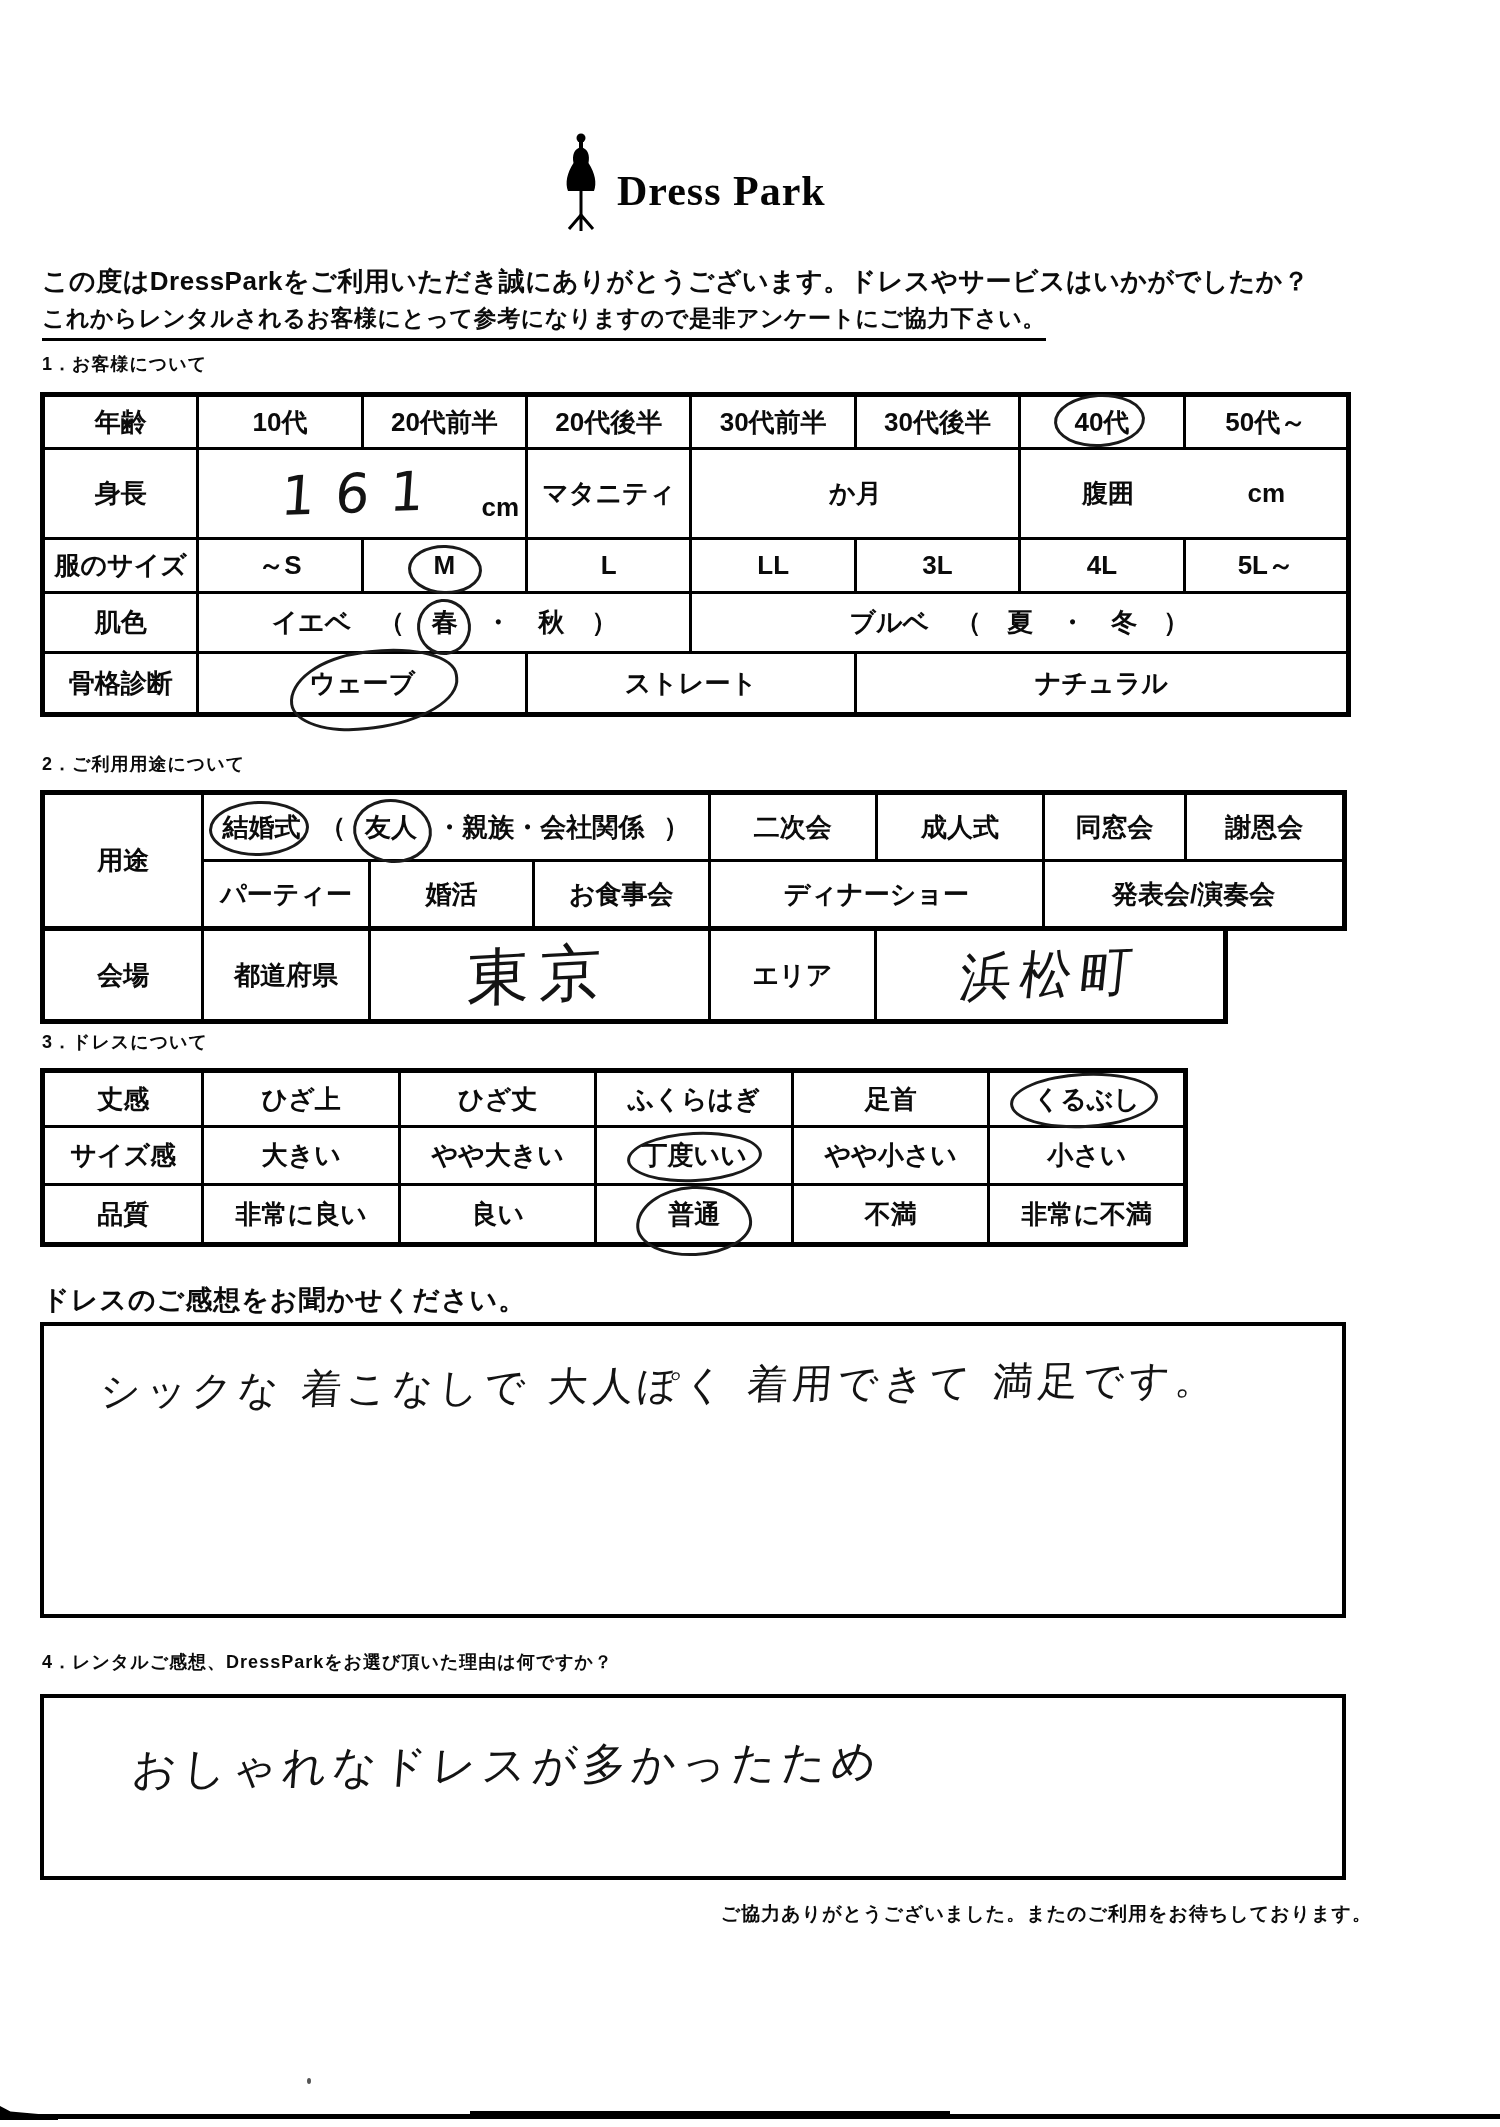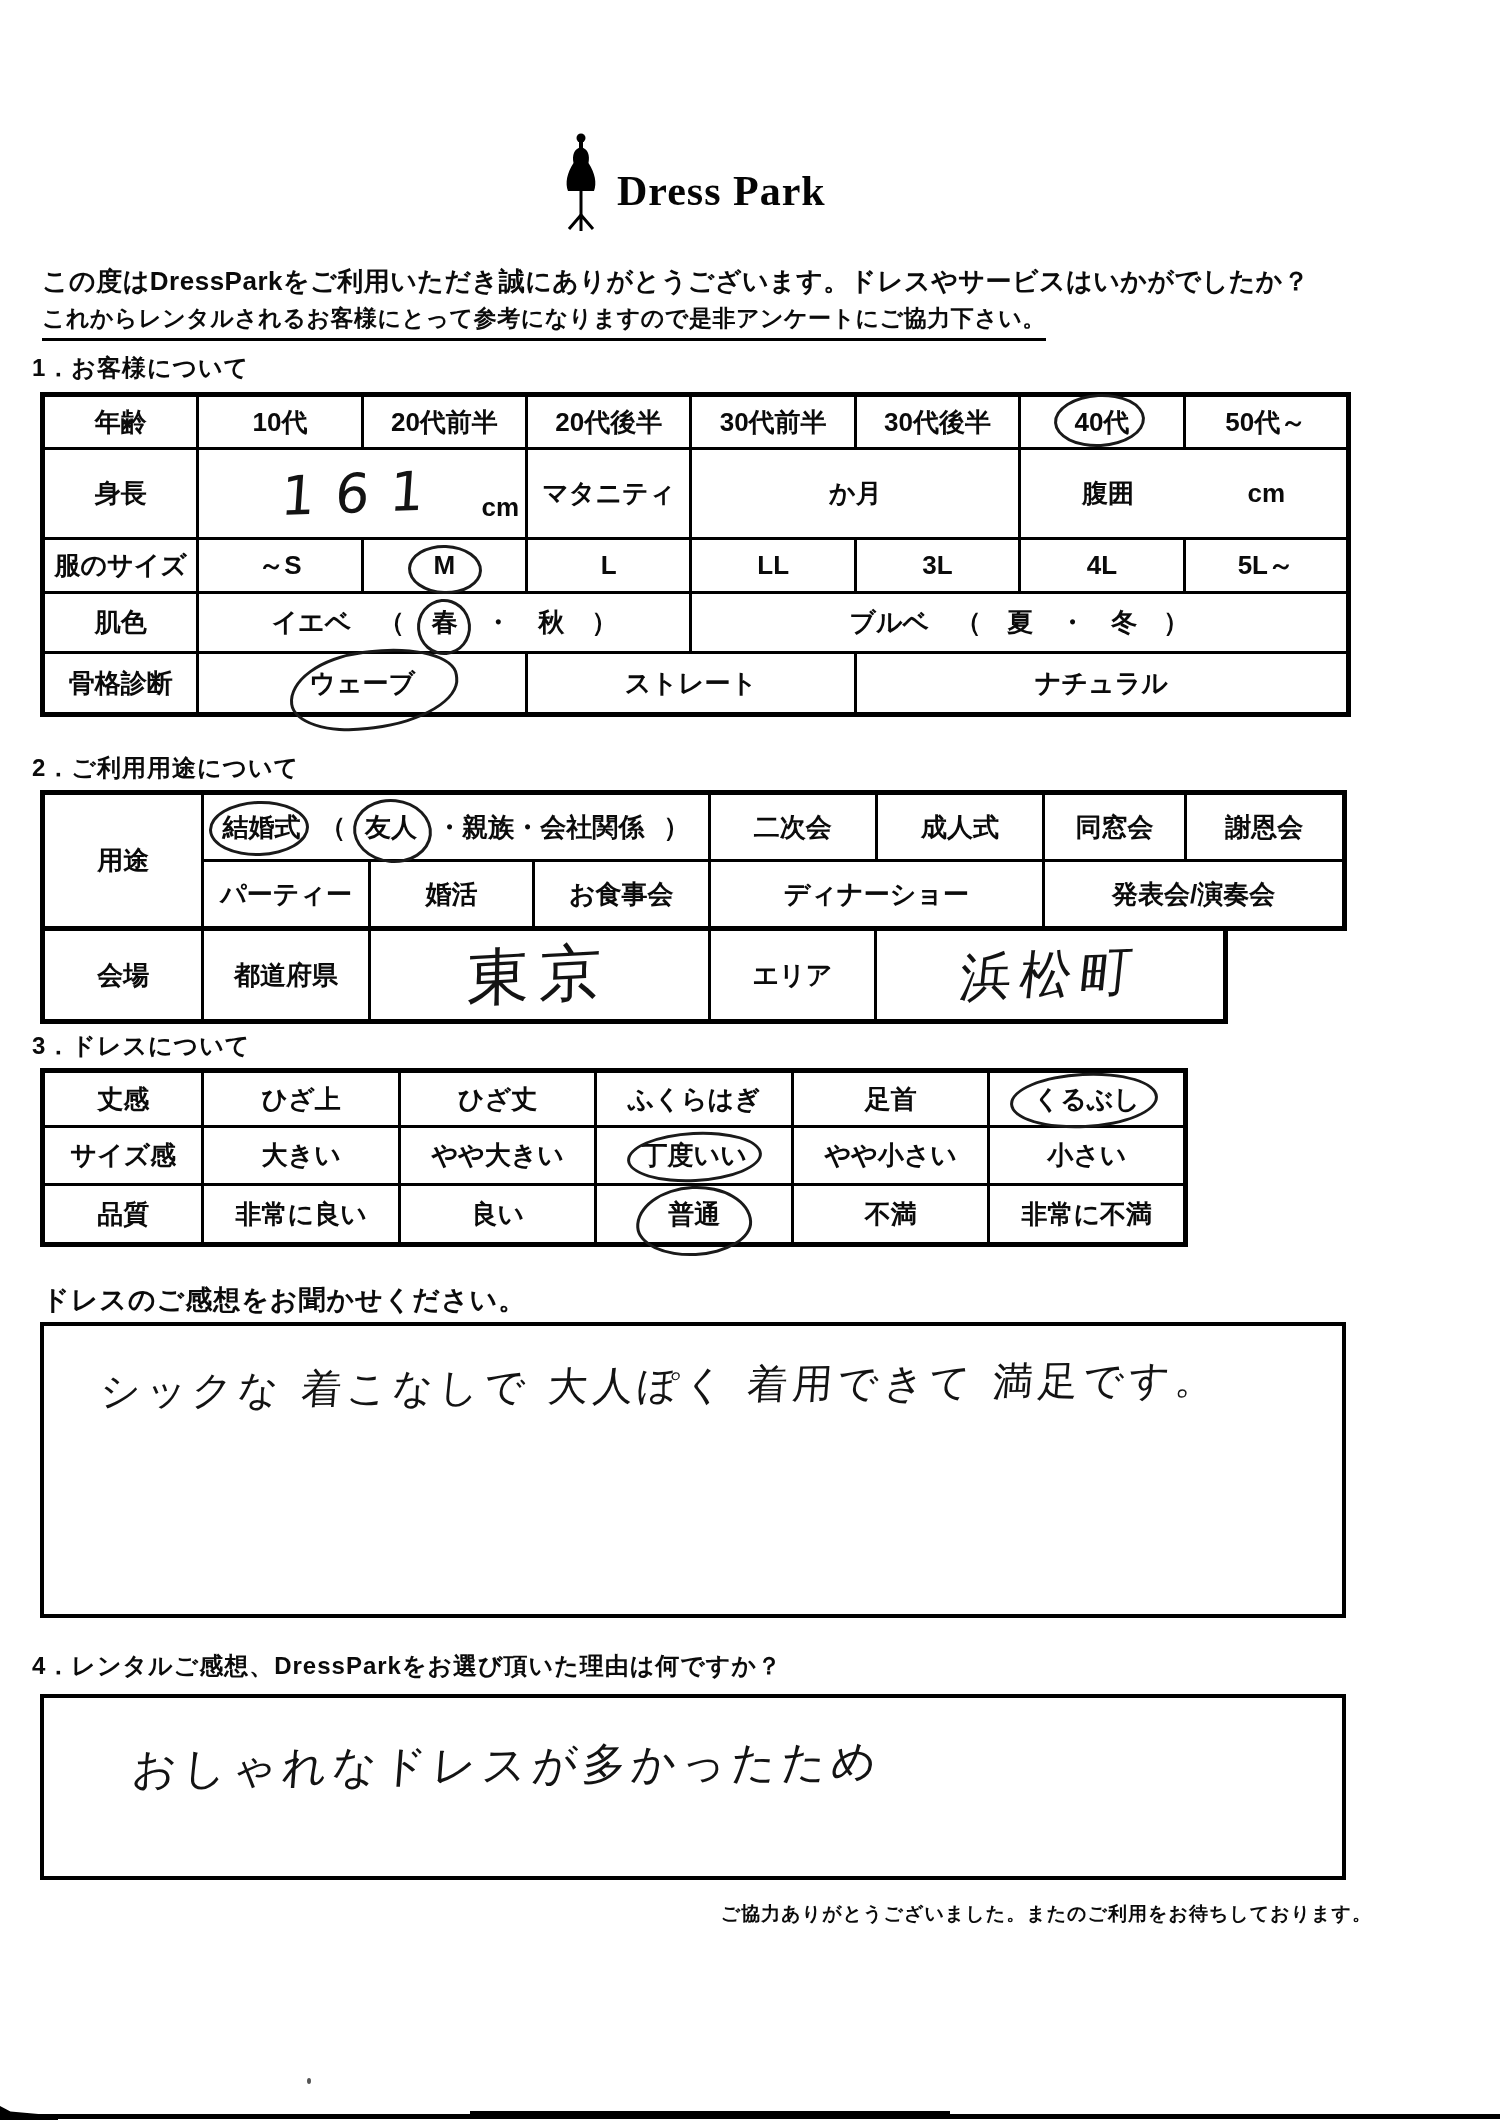--- a/index.html
+++ b/index.html
@@ -10,21 +10,21 @@
   
   .logo { position:absolute; top:133px; left:558px; display:flex; align-items:flex-start; gap:13px; }
   .logo-text { font-family:"Liberation Serif","DejaVu Serif",serif; font-weight:bold; font-size:42px;
                letter-spacing:1px; margin-top:34px; color:#050505; }
 
   
   .intro1 { position:absolute; top:264px; left:42px; font-size:26px; font-weight:600; letter-spacing:0.5px; }
   .intro2 { position:absolute; top:303px; left:42px; font-size:23px; font-weight:bold; letter-spacing:0.5px;
             border-bottom:3px solid #000; padding-bottom:4px; }
 
-  .sec-title { position:absolute; left:32px; font-size:24px; font-weight:bold; letter-spacing:1px; }
+  .sec-title { position:absolute; left:42px; font-size:18px; font-weight:bold; letter-spacing:1px; }
 
   
   table { border-collapse:collapse; background:#fff; }
   .ftable { border:5px solid #000; position:absolute; left:40px; }
   .ftable th, .ftable td { border:3px solid #000; font-size:26px; font-weight:bold;
                            text-align:center; vertical-align:middle; padding:2px 4px; overflow:visible; }
 
   
   .circ { position:relative; display:inline-block; }
   .circ::before { content:""; position:absolute; border:3px solid #1a1a1a; border-radius:50%;

